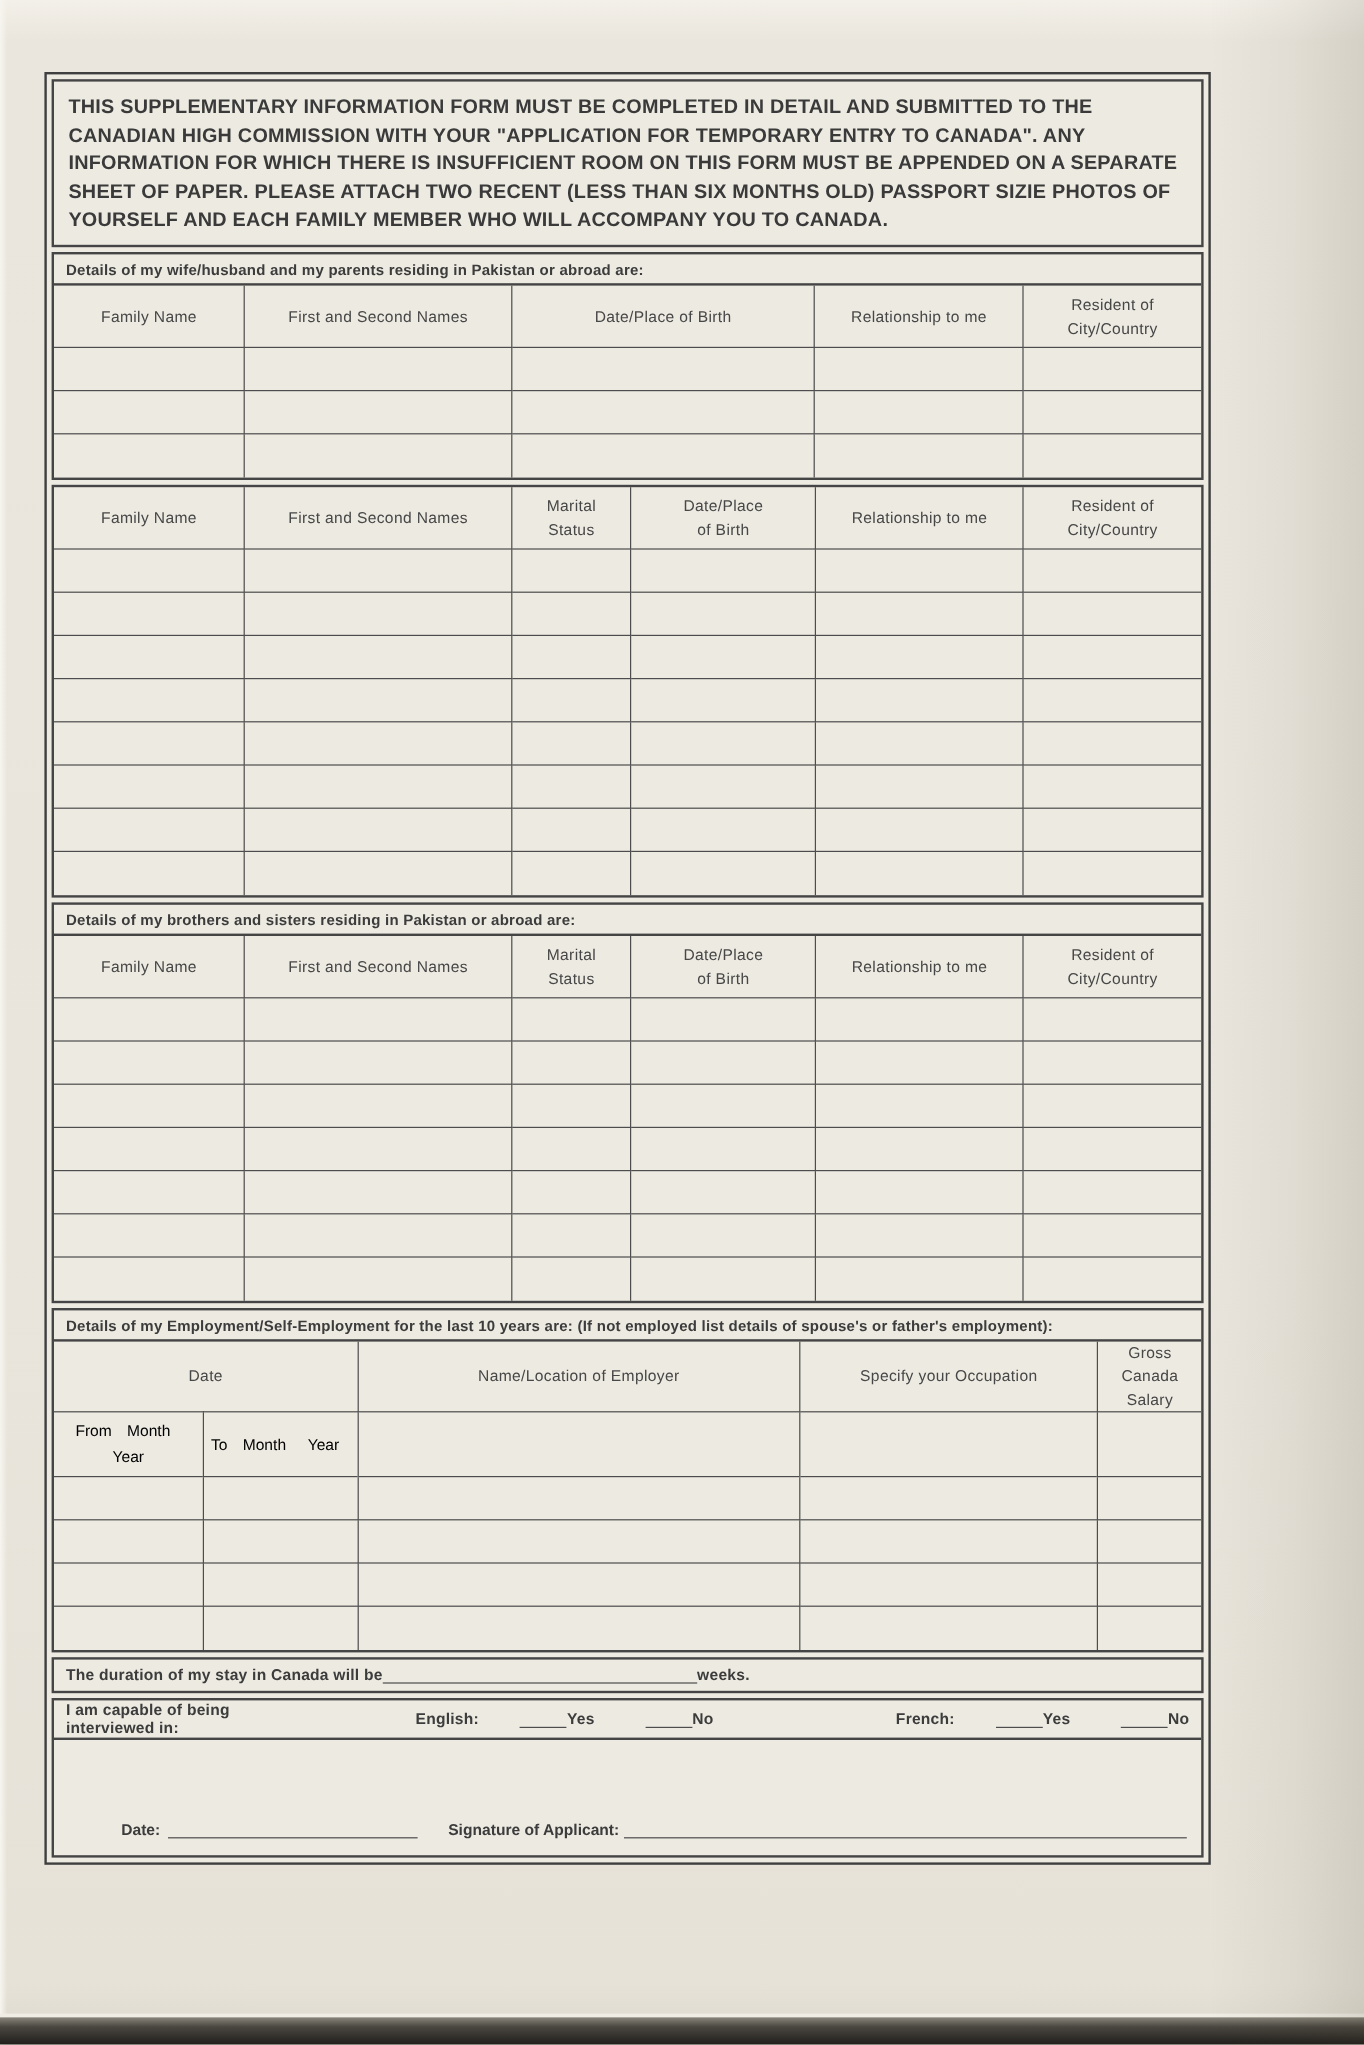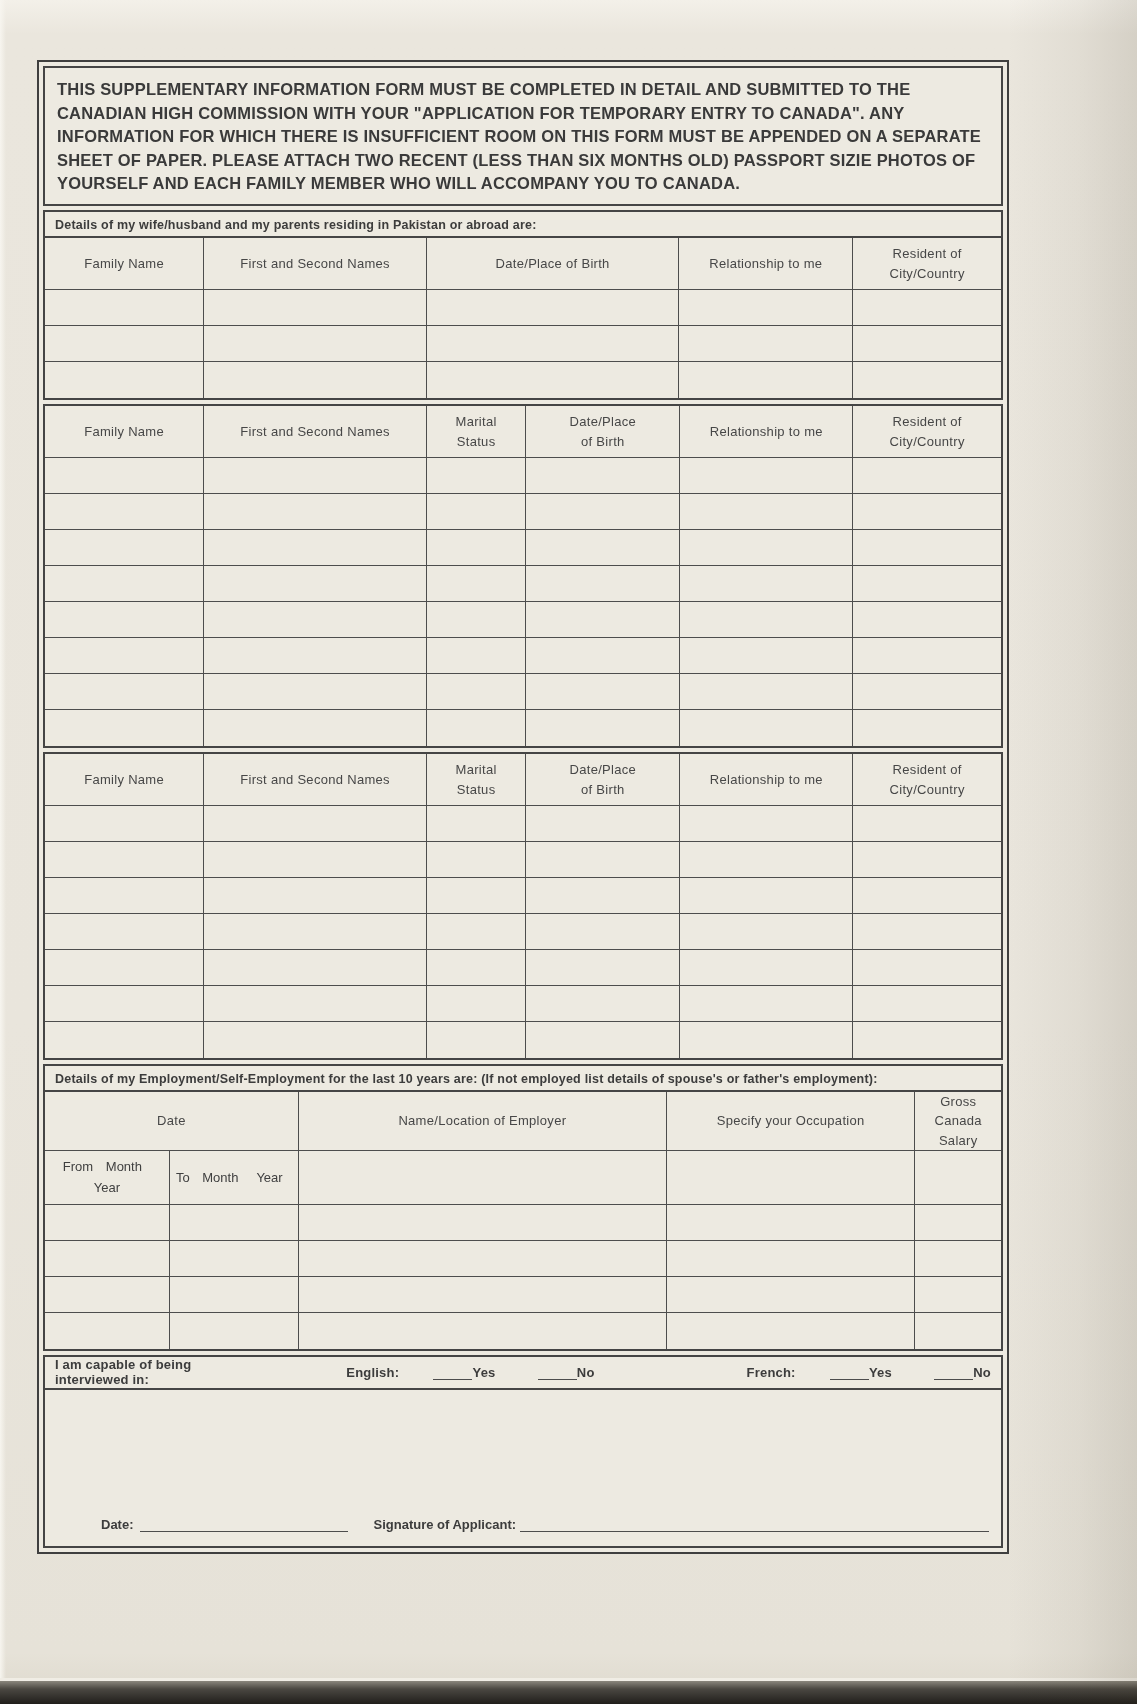--- a/index.html
+++ b/index.html
@@ -46,21 +46,21 @@
   th, td { border:1.6px solid #4d4d4d; font-weight:normal; }
   th { height:52px; font-size:13px; color:#474747; text-align:center;
        vertical-align:middle; line-height:1.5; letter-spacing:0.3px; }
   th span { display:block; }
   td { height:36px; }
   tr:first-child th { border-top:none; }
   th:first-child, td:first-child { border-left:none;margin-top:36px; }
   th:last-child, td:last-child { border-right:none; }
   tr:last-child td { border-bottom:none; }
 
-  .emp-sub { font-size:13px; color:#404040; }
+  .emp-sub { font-size:13px; color:#000000; }
   .emp-sub .l2 span { display:inline-block; margin:0 9px; }
   .emp-sub td { height:54px; text-align:center; vertical-align:middle; line-height:1.6; }
 
   .line-row { display:flex; align-items:center; font-size:13px; font-weight:bold;
               color:#3c3c3c; letter-spacing:0.2px; }
   .duration { height:30px; padding:0 10px; }
   .blank { display:inline-block; border-bottom:1.6px solid #4d4d4d; height:15px; }
 
   .last-block { flex:1; display:flex; flex-direction:column; }
   .interview { height:33px; padding:0 10px; border-bottom:2px solid #454545; }
@@ -232,20 +232,21 @@
               <td></td>
               <td></td>
               <td></td>
               <td></td>
           </tr>
           </tbody>
       </table>
     </div>
 
     <div class="block">
+      <div class="sec-heading">Details of my brothers and sisters residing in Pakistan or abroad are:</div>
       <table>
         <colgroup>
             <col style="width:16.6%">
             <col style="width:23.3%">
             <col style="width:10.4%">
             <col style="width:16.1%">
             <col style="width:18.1%">
             <col style="width:15.5%">
           </colgroup>
         <thead>
@@ -400,20 +401,25 @@
             <td></td>
               <td></td>
               <td></td>
               <td></td>
               <td></td>
           </tr>
           </tbody>
       </table>
     </div>
 
+    <div class="block line-row duration">
+      <span>The duration of my stay in Canada will be</span>
+      <span class="blank" style="width:262px"></span>
+      <span>weeks.</span>
+    </div>
 
     <div class="block last-block">
       <div class="line-row interview">
         <span>I am capable of being interviewed in:</span>
         <span style="margin-left:82px">English:</span>
         <span class="blank" style="width:44px; margin-left:34px"></span>
         <span>Yes</span>
         <span class="blank" style="width:44px; margin-left:42px"></span>
         <span>No</span>
         <span style="margin-left:152px">French:</span>

